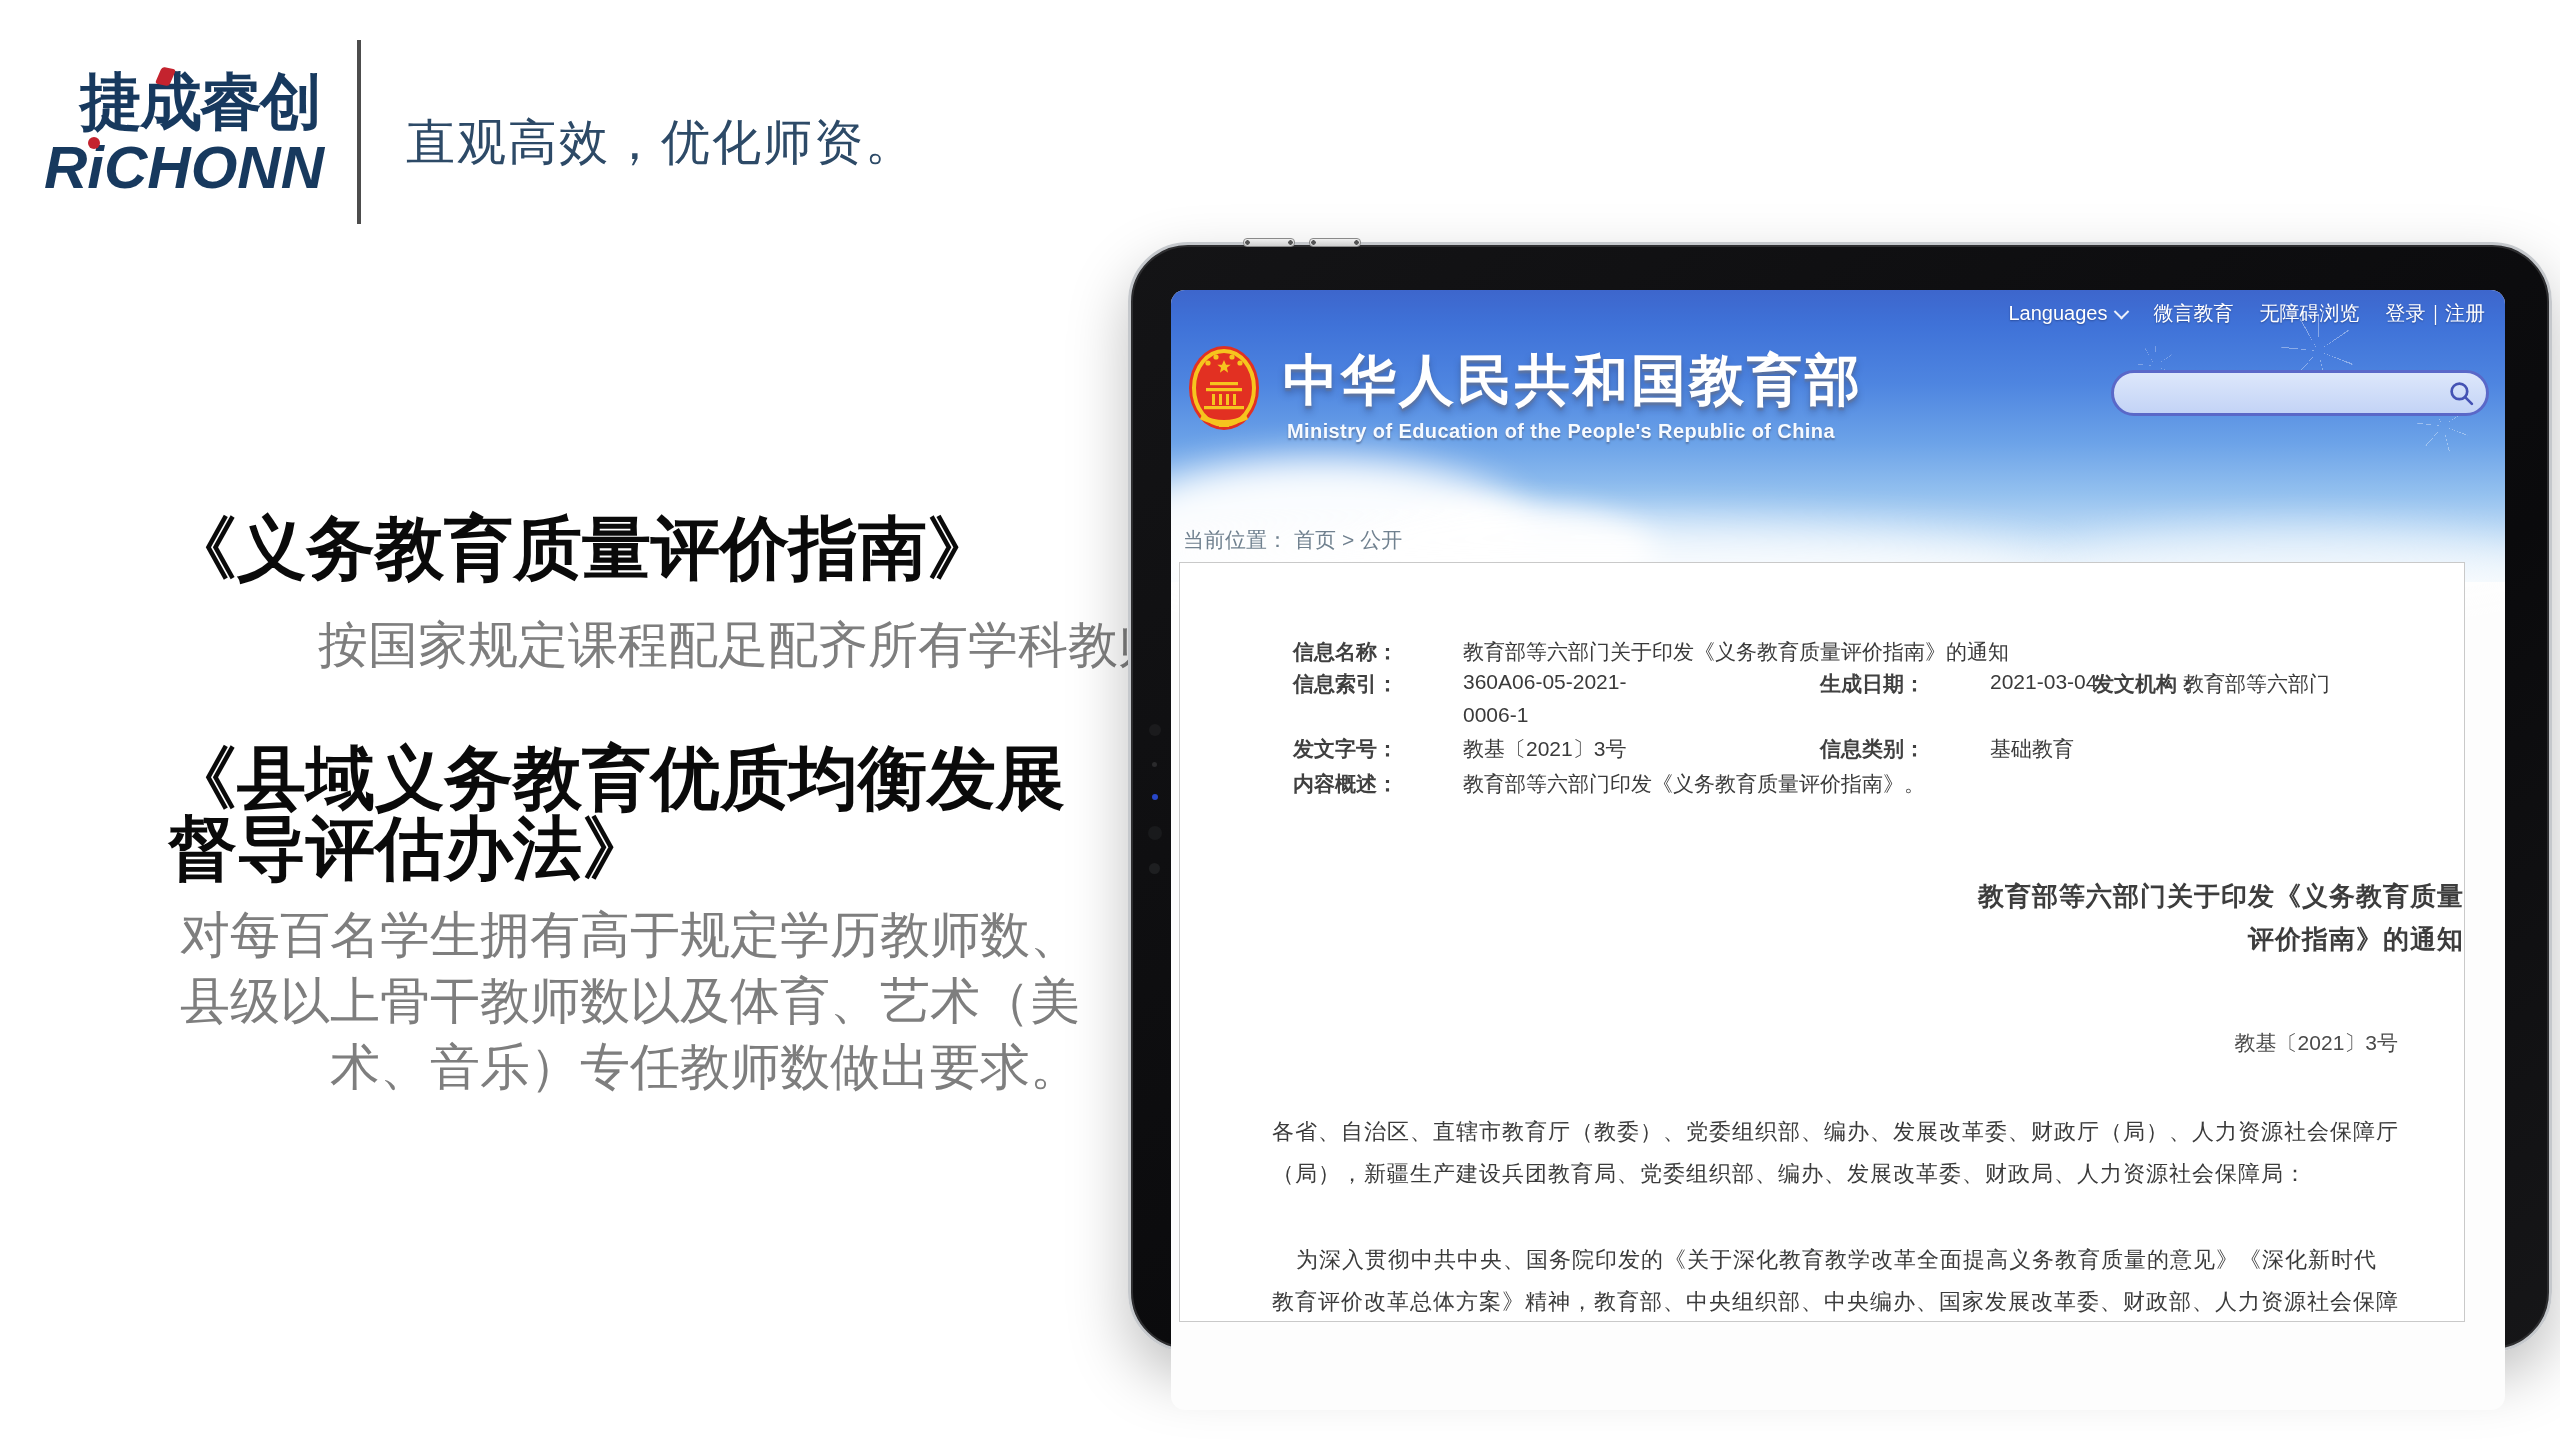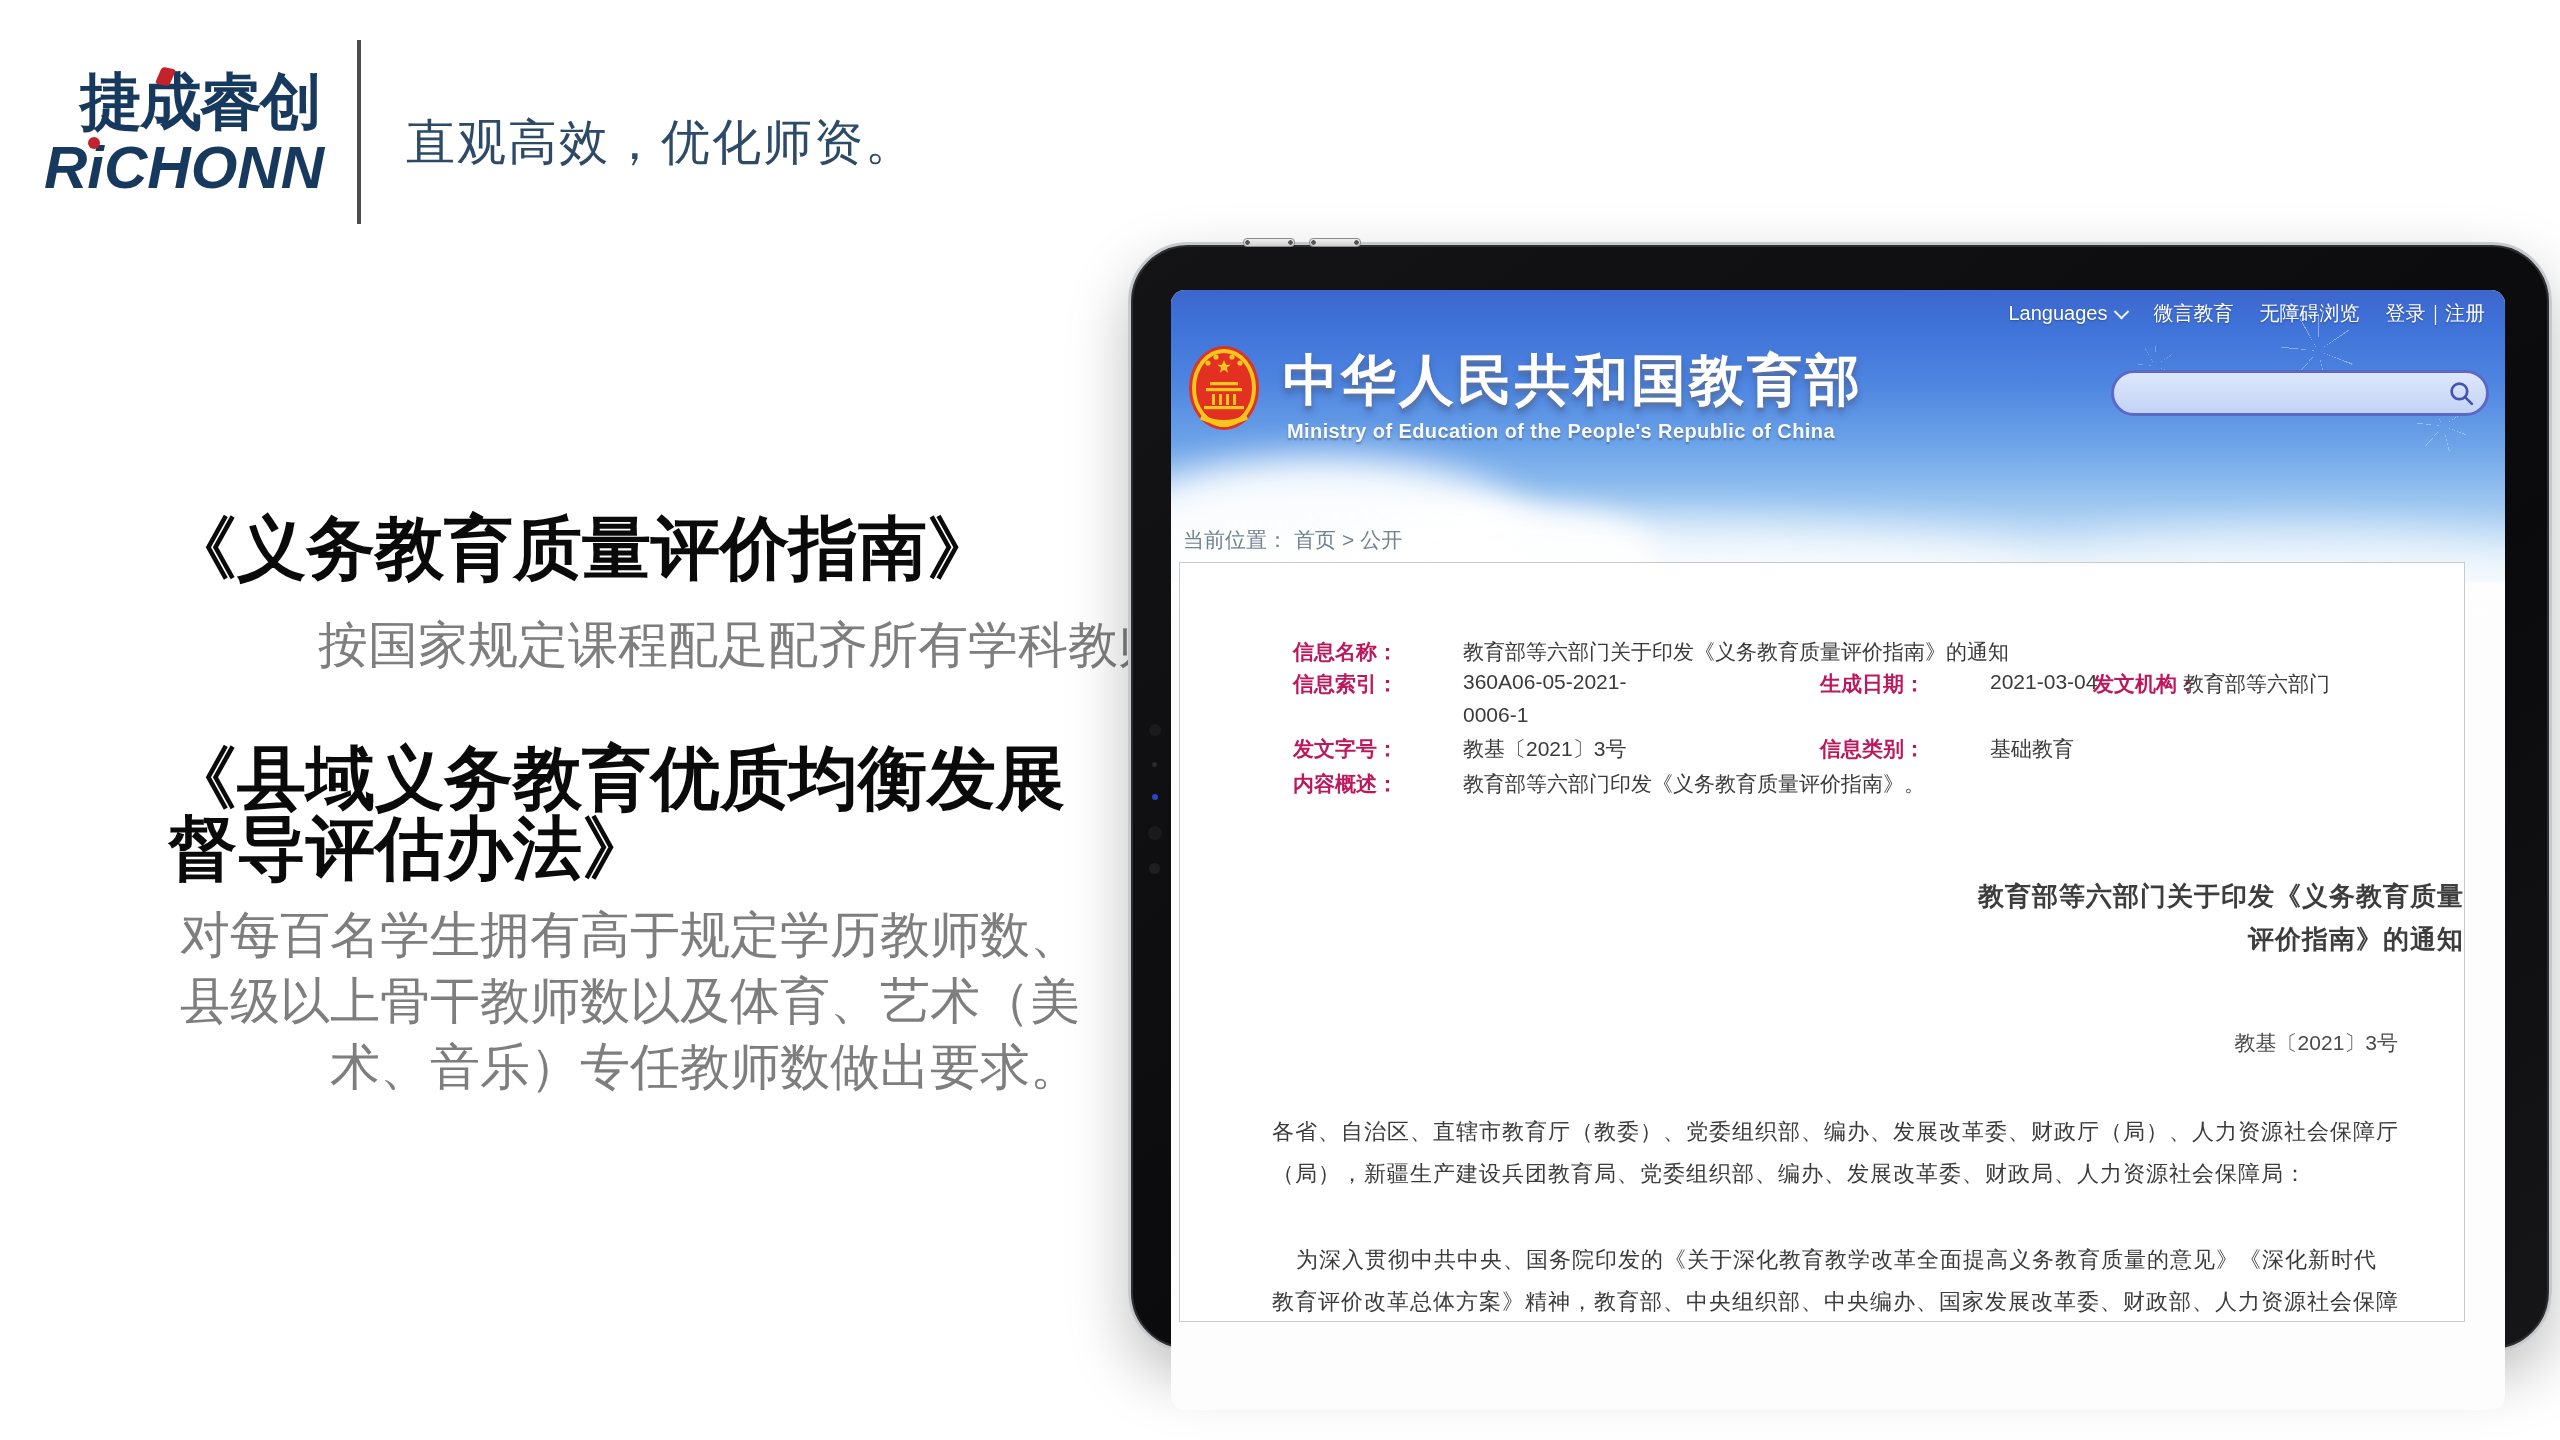--- a/index.html
+++ b/index.html
@@ -79,21 +79,21 @@
   .searchbox input{flex:1;background:transparent;border:0;outline:none;padding:0 16px;font-size:20px;color:#334;}
   .search-ic{width:27px;height:27px;margin-right:11px;flex:0 0 auto;cursor:pointer;}
 
   .breadcrumb{position:absolute;left:12px;top:236px;font-size:21px;color:#70818f;white-space:nowrap;}
   .breadcrumb .lnk{color:#70818f;text-decoration:none;margin:0 6px;cursor:pointer;}
 
   
   .panel{position:absolute;left:8px;top:272px;width:1286px;height:760px;background:#fff;
          border:1px solid #c9c9c9;box-sizing:border-box;}
   .fld{position:absolute;font-size:21px;color:#3a3a3a;white-space:nowrap;}
-  .fld.lb{font-weight:700;color:#be185d;}
+  .fld.lb{font-weight:700;color:#404040;}
   .x1{left:113px;} .xv1{left:283px;} .x2{left:640px;} .xv2{left:810px;} .x3{left:913px;} .xv3{left:1003px;}
   .r1{top:75px;} .r2{top:107px;} .r2b{top:140px;} .r3{top:172px;} .r4{top:207px;}
 
   .doc-title{position:absolute;left:0;width:100%;text-align:right;font-size:26px;font-weight:700;
              color:#3d3d3d;letter-spacing:1px;}
   .dt1{top:316px;} .dt2{top:359px;}
   .docno{position:absolute;right:66px;top:466px;font-size:21px;color:#4a4a4a;}
   .para{position:absolute;font-size:22px;color:#3b3b3b;letter-spacing:1px;white-space:nowrap;}
   .p1a{left:92px;top:554px;} .p1b{left:92px;top:596px;}
   .p2a{left:116px;top:682px;} .p2b{left:92px;top:724px;}

